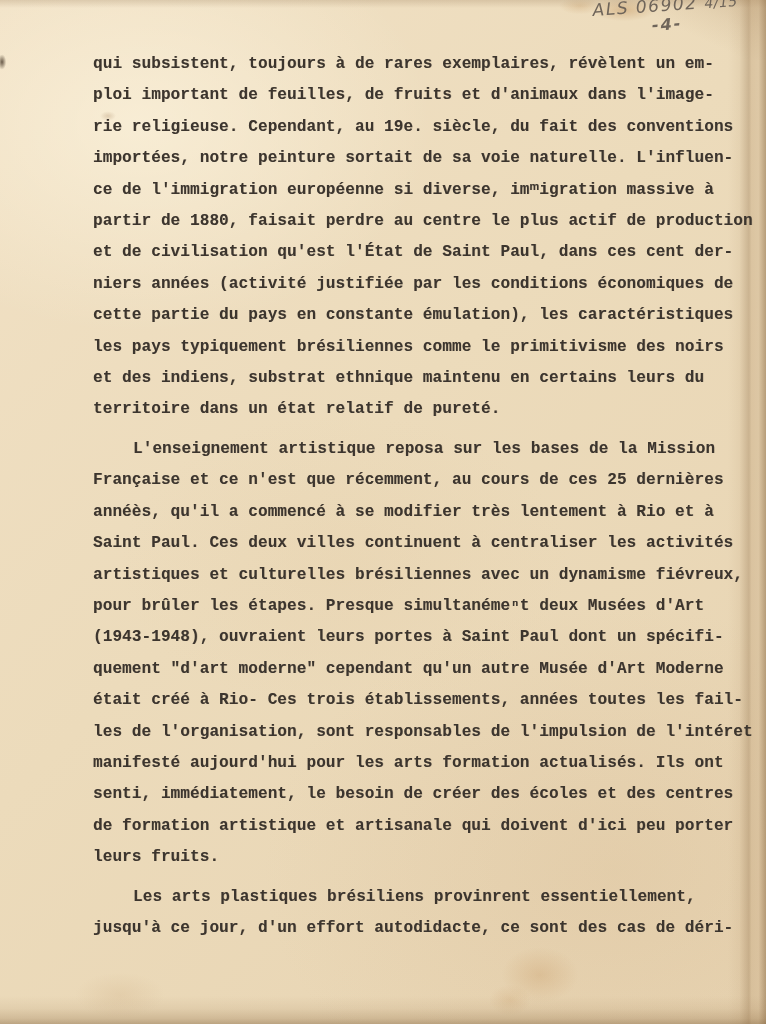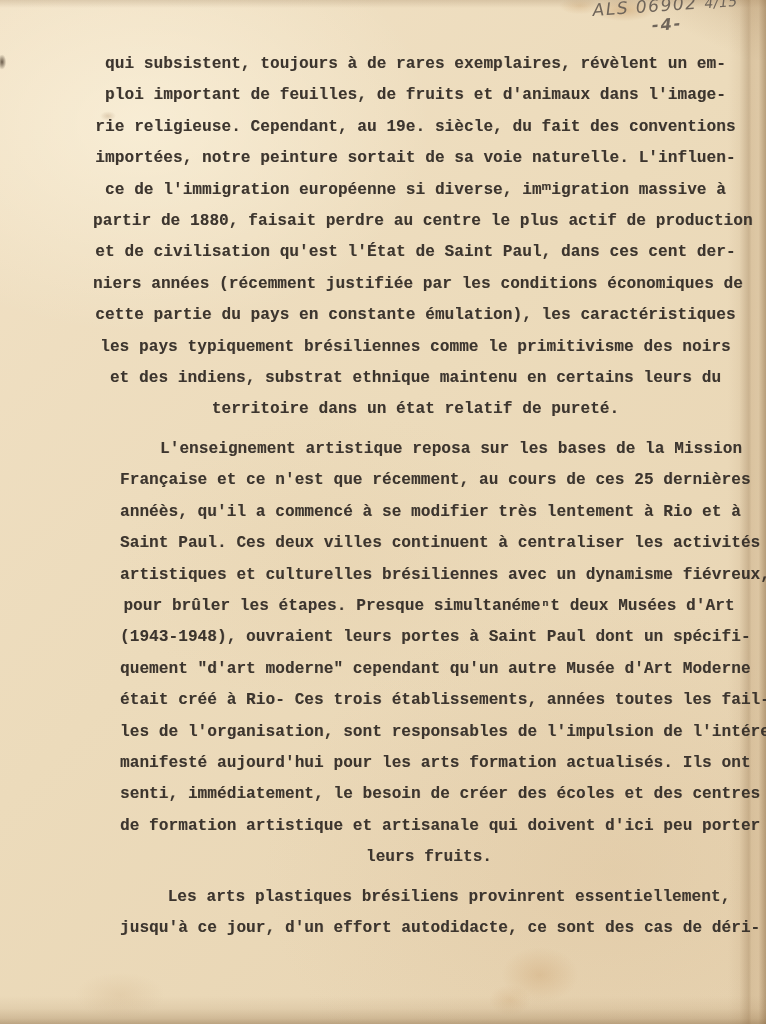--- a/index.html
+++ b/index.html
@@ -51,22 +51,22 @@
       radial-gradient(ellipse 60px 30px at 120px 995px, rgba(210,180,140,0.30), rgba(210,180,140,0) 75%),
       radial-gradient(ellipse 10px 6px  at 108px 116px, rgba(150,110,70,0.25), rgba(150,110,70,0) 80%),
       radial-gradient(ellipse 5px 9px   at 2px 62px,    rgba(70,55,40,0.8),   rgba(70,55,40,0) 85%);
   }
   .text-block{
     position:absolute;left:93px;top:49px;width:645px;
     color:#3c352e;font-size:16px;font-weight:700;line-height:31.4px;
     letter-spacing:0.1px;
     text-shadow:0.4px 0.4px 0 rgba(60,53,46,0.35);
   }
-  .para{margin:0;text-align:center;}
-  .para + .para{margin-top:8px;margin-left:27px;}
+  .para{margin:0;}
+  .para + .para{margin-top:8px;}
   .para.indent .line:first-child{text-indent:40px;}
   .line{white-space:pre;}
   .annotation{
     position:absolute;top:0;left:592px;width:170px;
     color:#6f655a;font-family:"DejaVu Sans",sans-serif;font-style:italic;
     transform:rotate(-4deg);transform-origin:left top;
   }
   .annotation .als{font-size:17px;letter-spacing:1.5px;white-space:nowrap;}
   .annotation .frac{font-size:14px;letter-spacing:0.5px;}
   .annotation .pageno{
@@ -91,21 +91,21 @@
 
   <div class="text-block">
       <div class="para">
         <div class="line">qui subsistent, toujours à de rares exemplaires, révèlent un em-</div>
         <div class="line">ploi important de feuilles, de fruits et d'animaux dans l'image-</div>
         <div class="line">rie religieuse. Cependant, au 19e. siècle, du fait des conventions</div>
         <div class="line">importées, notre peinture sortait de sa voie naturelle. L'influen-</div>
         <div class="line">ce de l'immigration européenne si diverse, imᵐigration massive à</div>
         <div class="line">partir de 1880, faisait perdre au centre le plus actif de production</div>
         <div class="line">et de civilisation qu'est l'État de Saint Paul, dans ces cent der-</div>
-        <div class="line">niers années (récemment justifiée par les conditions économiques de</div>
+        <div class="line">niers années (activité justifiée par les conditions économiques de</div>
         <div class="line">cette partie du pays en constante émulation), les caractéristiques</div>
         <div class="line">les pays typiquement brésiliennes comme le primitivisme des noirs</div>
         <div class="line">et des indiens, substrat ethnique maintenu en certains leurs du</div>
         <div class="line">territoire dans un état relatif de pureté.</div>
       </div>
       <div class="para indent">
         <div class="line">L'enseignement artistique reposa sur les bases de la Mission</div>
         <div class="line">Française et ce n'est que récemment, au cours de ces 25 dernières</div>
         <div class="line">annéès, qu'il a commencé à se modifier très lentement à Rio et à</div>
         <div class="line">Saint Paul. Ces deux villes continuent à centraliser les activités</div>

